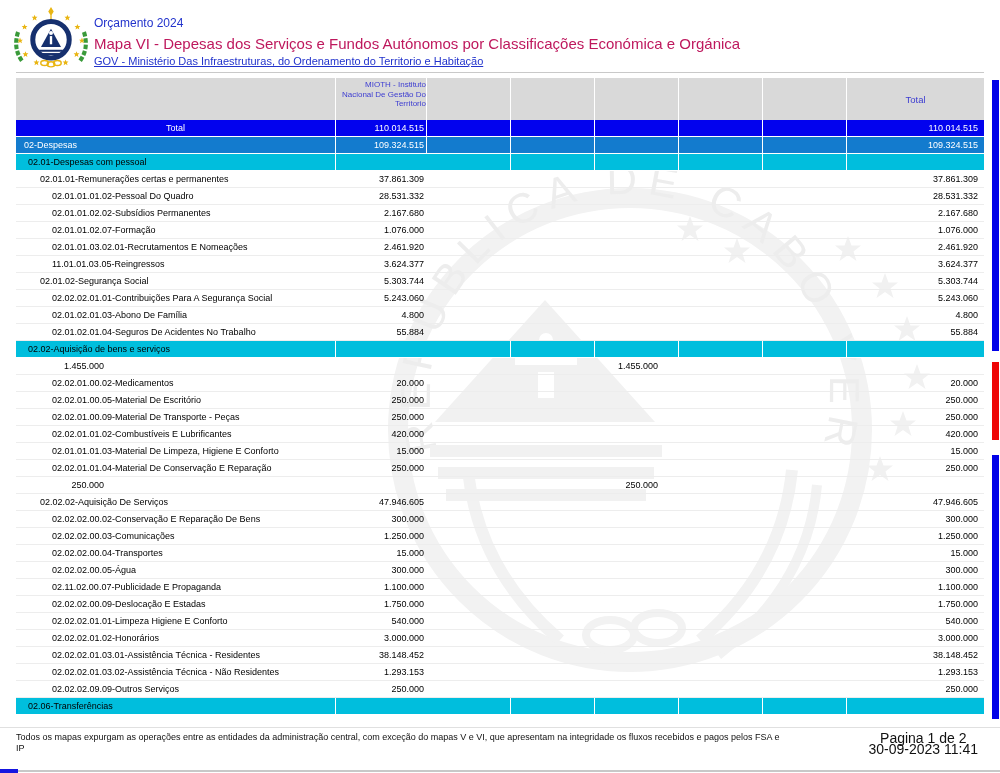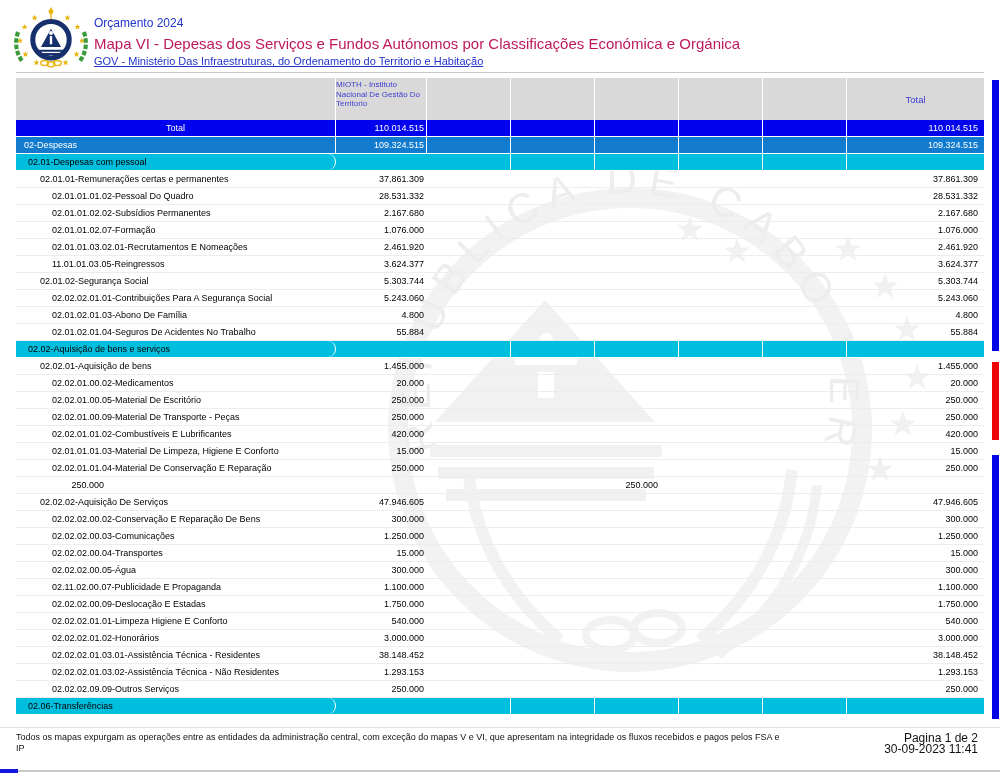--- a/index.html
+++ b/index.html
@@ -17,52 +17,52 @@
 
   
   .watermark{position:absolute;left:320px;top:140px;z-index:0;}
 
   
   .budget-table{position:absolute;left:16px;top:78px;width:968px;z-index:1;}
   .thead{display:flex;height:42px;}
   .hcell{box-sizing:border-box;background:#d9d9d9;border-right:1px solid #fff;color:#3d3dd1;}
   .hcell:last-child{border-right:none;}
   .h-label{width:320px;}
-  .h-val{width:91px;font-size:8px;line-height:9.5px;text-align:left;padding-top:2px;}
+  .h-val{width:91px;font-size:8px;line-height:9.5px;text-align:right;padding-top:2px;}
   .h-empty{width:84px;}
   .h-total{width:137px;font-size:9.5px;display:flex;align-items:center;justify-content:center;}
 
   .trow{display:flex;height:17px;box-sizing:border-box;font-size:9px;line-height:16px;border-bottom:1px solid transparent;}
   .trow.plain{border-bottom-color:#ededed;}
   .trow.grand{background:#0202ee;color:#fff;border-bottom-color:#fff;}
   .trow.section{background:#137bce;color:#fff;border-bottom-color:#fff;}
   .trow.subsection{background:#00bedd;color:#000;border-bottom-color:#fff;}
   .trow.subsection .val{color:#fff;margin-top:27px;}
   .tcell{box-sizing:border-box;border-right:1px solid #fff;overflow:hidden;white-space:nowrap;}
   .tcell:last-child{border-right:none;}
   .trow.plain .tcell{border-right-color:transparent;}
   .c-label{width:320px;padding-left:8px;}
   .grand .c-label{text-align:center;padding-left:0;}
-  .subsection .c-label{padding-left:12px;border-radius:8px;}
+  .subsection .c-label{padding-left:12px;}
   .lvl2 .c-label{padding-left:24px;}
   .lvl3 .c-label{padding-left:36px;}
   .c-val{width:91px;text-align:right;padding-right:2px;}
   .c-empty{width:84px;}
   .c-total{width:137px;text-align:right;padding-right:6px;}
 
   
   .edge-bar{position:absolute;left:992px;width:7px;z-index:2;}
   .eb1{top:80px;height:271px;background:#0101e8;}
   .eb2{top:362px;height:78px;background:#ee0505;}
   .eb3{top:455px;height:264px;background:#0101e8;}
 
   
   .foot-rule{position:absolute;left:0;right:0;top:727px;height:1px;background:#e0e0e0;}
   .foot-left{position:absolute;left:16px;top:732px;width:764px;font-size:9px;line-height:11px;color:#111;z-index:1;}
-  .foot-right{position:absolute;right:22px;top:733px;text-align:right;font-size:12px;line-height:10.5px;color:#111;z-index:1;}
+  .foot-right{position:absolute;right:22px;top:733px;text-align:center;font-size:14px;line-height:10.5px;color:#111;z-index:1;}
   .bottom-strip{position:absolute;left:0;top:770px;width:1000px;height:2px;background:#c8c8c8;}
   .bottom-strip-blue{position:absolute;left:0;top:769px;width:18px;height:4px;background:#1515e0;}
 </style>
 </head>
 <body>
 
 <svg class="watermark" width="620" height="580" viewBox="0 0 620 580">
   <defs>
     <path id="wm-arc" d="M 118,310 A 200,200 0 1 1 502,310"></path>
     <path id="wm-star" d="M0,-14 L3.5,-4.5 13,-4.5 5.5,1.5 8.5,11 0,5 -8.5,11 -5.5,1.5 -13,-4.5 -3.5,-4.5 Z"></path>
@@ -285,21 +285,20 @@
         <div class="tcell c-label">02.02-Aquisição de bens e serviços</div>
         <div class="tcell c-val val">49.401.605</div>
         <div class="tcell c-empty"></div>
         <div class="tcell c-empty"></div>
         <div class="tcell c-empty"></div>
         <div class="tcell c-empty"></div>
         <div class="tcell c-empty"></div>
         <div class="tcell c-total val">49.401.605</div>
       </div>
       <div class="trow plain lvl2">
-        <div class="tcell c-label">02.02.01-Aquisição de bens</div>
         <div class="tcell c-val val">1.455.000</div>
         <div class="tcell c-empty"></div>
         <div class="tcell c-empty"></div>
         <div class="tcell c-empty"></div>
         <div class="tcell c-empty"></div>
         <div class="tcell c-empty"></div>
         <div class="tcell c-total val">1.455.000</div>
       </div>
       <div class="trow plain lvl3">
         <div class="tcell c-label">02.02.01.00.02-Medicamentos</div>

